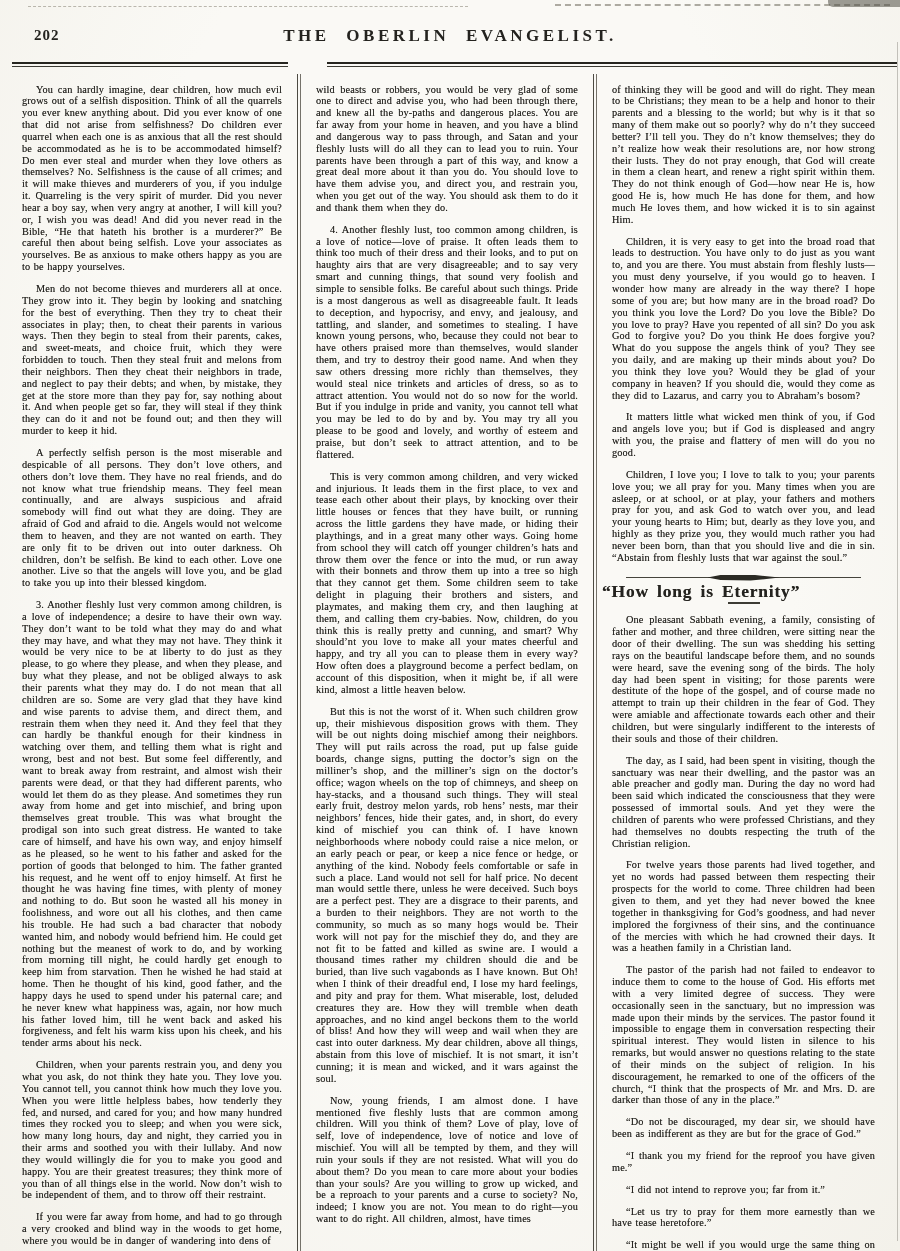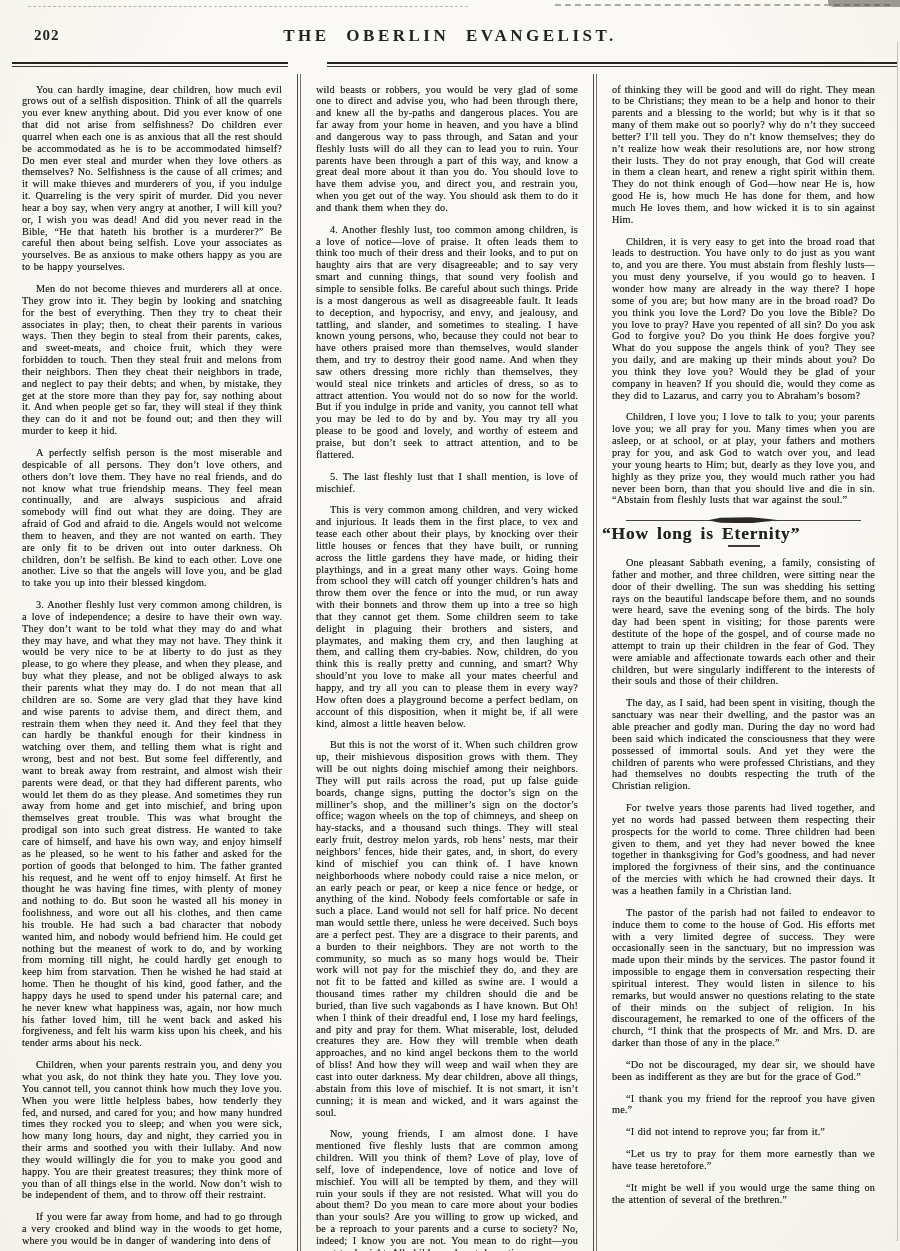--- a/index.html
+++ b/index.html
@@ -84,31 +84,31 @@
       <p>3.  Another fleshly lust very common among children, is a love of independence; a desire to have their own way.  They don’t want to be told what they may do and what they may have, and what they may not have.  They think it would be very nice to be at liberty to do just as they please, to go where they please, and when they please, and buy what they please, and not be obliged always to ask their parents what they may do.  I do not mean that all children are so.  Some are very glad that they have kind and wise parents to advise them, and direct them, and restrain them when they need it.  And they feel that they can hardly be thankful enough for their kindness in watching over them, and telling them what is right and wrong, best and not best.  But some feel differently, and want to break away from restraint, and almost wish their parents were dead, or that they had different parents, who would let them do as they please.  And sometimes they run away from home and get into mischief, and bring upon themselves great trouble.  This was what brought the prodigal son into such great distress.  He wanted to take care of himself, and have his own way, and enjoy himself as he pleased, so he went to his father and asked for the portion of goods that belonged to him.  The father granted his request, and he went off to enjoy himself.  At first he thought he was having fine times, with plenty of money and nothing to do.  But soon he wasted all his money in foolishness, and wore out all his clothes, and then came his trouble.  He had such a bad character that nobody wanted him, and nobody would befriend him.  He could get nothing but the meanest of work to do, and by working from morning till night, he could hardly get enough to keep him from starvation.  Then he wished he had staid at home.  Then he thought of his kind, good father, and the happy days he used to spend under his paternal care; and he never knew what happiness was, again, nor how much his father loved him, till he went back and asked his forgiveness, and felt his warm kiss upon his cheek, and his tender arms about his neck.</p>
       <p>Children, when your parents restrain you, and deny you what you ask, do not think they hate you.  They love you.  You cannot tell, you cannot think how much they love you.  When you were little helpless babes, how tenderly they fed, and nursed, and cared for you; and how many hundred times they rocked you to sleep; and when you were sick, how many long hours, day and night, they carried you in their arms and soothed you with their lullaby.  And now they would willingly die for you to make you good and happy.  You are their greatest treasures; they think more of you than of all things else in the world.  Now don’t wish to be independent of them, and to throw off their restraint.</p>
       <p>If you were far away from home, and had to go through a very crooked and blind way in the woods to get home, where you would be in danger of wandering into dens of</p>
     </section>
 
     <div class="colsep"></div>
 
     <section class="col col-2">
       <p class="cont">wild beasts or robbers, you would be very glad of some one to direct and advise you, who had been through there, and knew all the by-paths and dangerous places.  You are far away from your home in heaven, and you have a blind and dangerous way to pass through, and Satan and your fleshly lusts will do all they can to lead you to ruin.  Your parents have been through a part of this way, and know a great deal more about it than you do.  You should love to have them advise you, and direct you, and restrain you, when you get out of the way.  You should ask them to do it and thank them when they do.</p>
       <p>4.  Another fleshly lust, too common among children, is a love of notice—love of praise.  It often leads them to think too much of their dress and their looks, and to put on haughty airs that are very disagreeable; and to say very smart and cunning things, that sound very foolish and simple to sensible folks.  Be careful about such things.  Pride is a most dangerous as well as disagreeable fault.  It leads to deception, and hypocrisy, and envy, and jealousy, and tattling, and slander, and sometimes to stealing.  I have known young persons, who, because they could not bear to have others praised more than themselves, would slander them, and try to destroy their good name.  And when they saw others dressing more richly than themselves, they would steal nice trinkets and articles of dress, so as to attract attention.  You would not do so now for the world.  But if you indulge in pride and vanity, you cannot tell what you may be led to do by and by.  You may try all you please to be good and lovely, and worthy of esteem and praise, but don’t seek to attract attention, and to be flattered.</p>
-      <p>5.  The last fleshly lust that I shall mention, is love of mischief.</p>
       <p>This is very common among children, and very wicked and injurious.  It leads them in the first place, to vex and tease each other about their plays, by knocking over their little houses or fences that they have built, or running across the little gardens they have made, or hiding their playthings, and in a great many other ways.  Going home from school they will catch off younger children’s hats and throw them over the fence or into the mud, or run away with their bonnets and throw them up into a tree so high that they cannot get them.  Some children seem to take delight in plaguing their brothers and sisters, and playmates, and making them cry, and then laughing at them, and calling them cry-babies.  Now, children, do you think this is really pretty and cunning, and smart?  Why should’nt you love to make all your mates cheerful and happy, and try all you can to please them in every way?  How often does a playground become a perfect bedlam, on account of this disposition, when it might be, if all were kind, almost a little heaven below.</p>
       <p>But this is not the worst of it.  When such children grow up, their mishievous disposition grows with them.  They will be out nights doing mischief among their neighbors.  They will put rails across the road, put up false guide boards, change signs, putting the doctor’s sign on the milliner’s shop, and the milliner’s sign on the doctor’s office; wagon wheels on the top of chimneys, and sheep on hay-stacks, and a thousand such things.  They will steal early fruit, destroy melon yards, rob hens’ nests, mar their neighbors’ fences, hide their gates, and, in short, do every kind of mischief you can think of.  I have known neighborhoods where nobody could raise a nice melon, or an early peach or pear, or keep a nice fence or hedge, or anything of the kind.  Nobody feels comfortable or safe in such a place.  Land would not sell for half price.  No decent man would settle there, unless he were deceived.  Such boys are a perfect pest.  They are a disgrace to their parents, and a burden to their neighbors.  They are not worth to the community, so much as so many hogs would be.  Their work will not pay for the mischief they do, and they are not fit to be fatted and killed as swine are.  I would a thousand times rather my children should die and be buried, than live such vagabonds as I have known.  But Oh! when I think of their dreadful end, I lose my hard feelings, and pity and pray for them.  What miserable, lost, deluded creatures they are.  How they will tremble when death approaches, and no kind angel beckons them to the world of bliss!  And how they will weep and wail when they are cast into outer darkness.  My dear children, above all things, abstain from this love of mischief.  It is not smart, it isn’t cunning; it is mean and wicked, and it wars against the soul.</p>
       <p>Now, young friends, I am almost done.  I have mentioned five fleshly lusts that are common among children.  Will you think of them?  Love of play, love of self, love of independence, love of notice and love of mischief.  You will all be tempted by them, and they will ruin your souls if they are not resisted.  What will you do about them?  Do you mean to care more about your bodies than your souls?  Are you willing to grow up wicked, and be a reproach to your parents and a curse to society?  No, indeed; I know you are not.  You mean to do right—you want to do right.  All children, almost, have times</p>
     </section>
 
     <div class="colsep"></div>
 
     <section class="col col-3">
       <p class="cont">of thinking they will be good and will do right.  They mean to be Christians; they mean to be a help and honor to their parents and a blessing to the world; but why is it that so many of them make out so poorly? why do n’t they succeed better?  I’ll tell you.  They do n’t know themselves; they do n’t realize how weak their resolutions are, nor how strong their lusts.  They do not pray enough, that God will create in them a clean heart, and renew a right spirit within them.  They do not think enough of God—how near He is, how good He is, how much He has done for them, and how much He loves them, and how wicked it is to sin against Him.</p>
       <p>Children, it is very easy to get into the broad road that leads to destruction.  You have only to do just as you want to, and you are there.  You must abstain from fleshly lusts—you must deny yourselve, if you would go to heaven.  I wonder how many are already in the way there?  I hope some of you are; but how many are in the broad road?  Do you think you love the Lord?  Do you love the Bible?  Do you love to pray?  Have you repented of all sin?  Do you ask God to forgive you?  Do you think He does forgive you?  What do you suppose the angels think of you?  They see you daily, and are making up their minds about you?  Do you think they love you?  Would they be glad of your company in heaven?  If you should die, would they come as they did to Lazarus, and carry you to Abraham’s bosom?</p>
+      <p>It matters little what wicked men think of you, if God and angels love you; but if God is displeased and angry with you, the praise and flattery of men will do you no good.</p>
       <p>Children, I love you;  I love to talk to you;  your parents love you;  we all pray for you.  Many times when you are asleep, or at school, or at play, your fathers and mothers pray for you, and ask God to watch over you, and lead your young hearts to Him; but, dearly as they love you, and highly as they prize you, they would much rather you had never been born, than that you should live and die in sin.  “Abstain from fleshly lusts that war against the soul.”</p>
 
       <div class="ornament">
         <div class="orn-line"></div>
         <div class="orn-diamond"></div>
         <div class="orn-line"></div>
       </div>
 
       <h2 class="article-heading">“How long is Eternity”</h2>
       <div class="heading-rule"></div>

